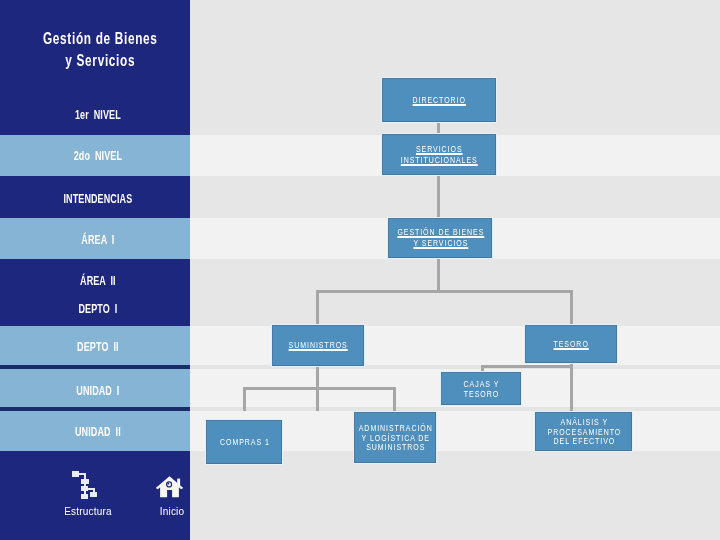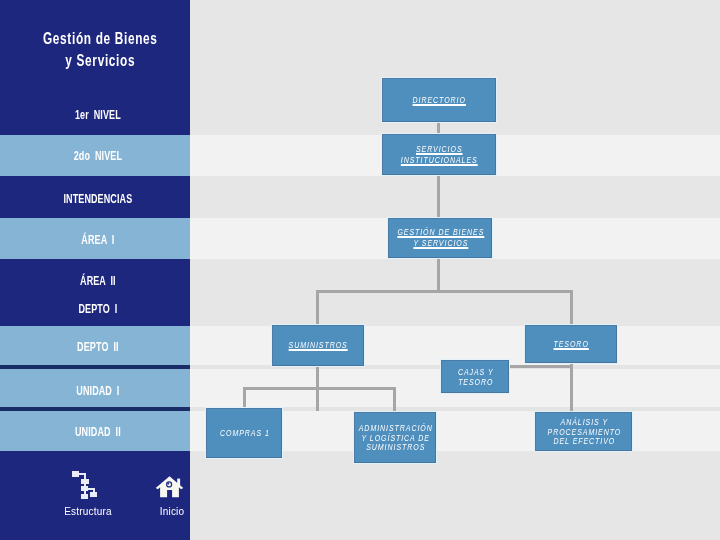--- a/index.html
+++ b/index.html
@@ -27,21 +27,21 @@
   .navitem{position:absolute;width:60px;text-align:center;}
   .navicon{display:block;}
   .navlabel{position:absolute;left:0;width:100%;top:36px;display:block;font-size:10px;color:#ffffff;line-height:12px;letter-spacing:0.2px;text-align:center;}
 
   
   .box{position:absolute;background:#4f8fbe;box-sizing:border-box;
        color:#ffffff;display:flex;align-items:center;justify-content:flex-end;
        text-align:center;
        border-top:1px solid #4a7ca7;border-left:1px solid #4a7ca7;
        border-right:1px solid #46769f;border-bottom:1px solid #46769f;
-       box-shadow:0 0 0 1px #e3f1fb;font-style:italic;}
+       box-shadow:0 0 0 1px #e3f1fb;}
   .boxtxt{display:block;width:100%;text-align:center;font-size:0;position:relative;top:0px;}
   .boxline{display:block;width:128.2%;margin-left:-14.1%;text-align:center;
        line-height:11px;height:11px;transform:scaleX(0.78);}
   .box.tight .boxline{line-height:9.5px;height:9.5px;}
   .boxline > span{font-size:9px;line-height:11px;vertical-align:top;letter-spacing:1.2px;
        display:inline-block;white-space:nowrap;margin-right:-1.2px;}
   .lnk{text-decoration:underline;text-decoration-thickness:1.6px;text-underline-offset:1px;}
   .conn{position:absolute;background:#a6a6a6;}
 </style>
 </head>
@@ -91,27 +91,27 @@
   <div class="box" style="left:272px;top:325px;width:92px;height:41px;">
     <div class="boxtxt">
       <div class="boxline"><span class="lnk">SUMINISTROS</span></div>
     </div>
   </div>
   <div class="box" style="left:525px;top:325px;width:92px;height:38px;">
     <div class="boxtxt">
       <div class="boxline"><span class="lnk">TESORO</span></div>
     </div>
   </div>
-  <div class="box tight" style="left:441px;top:360px;width:68px;height:33px;">
+  <div class="box tight" style="left:441px;top:372px;width:80px;height:33px;">
     <div class="boxtxt">
       <div class="boxline"><span>CAJAS Y</span></div>
       <div class="boxline"><span>TESORO</span></div>
     </div>
   </div>
-  <div class="box" style="left:206px;top:408px;width:76px;height:50px;">
+  <div class="box" style="left:206px;top:420px;width:76px;height:44px;">
     <div class="boxtxt">
       <div class="boxline"><span>COMPRAS 1</span></div>
     </div>
   </div>
   <div class="box tight" style="left:354px;top:412px;width:82px;height:51px;">
     <div class="boxtxt">
       <div class="boxline"><span>ADMINISTRACIÓN</span></div>
       <div class="boxline"><span>Y LOGÍSTICA DE</span></div>
       <div class="boxline"><span>SUMINISTROS</span></div>
     </div>

